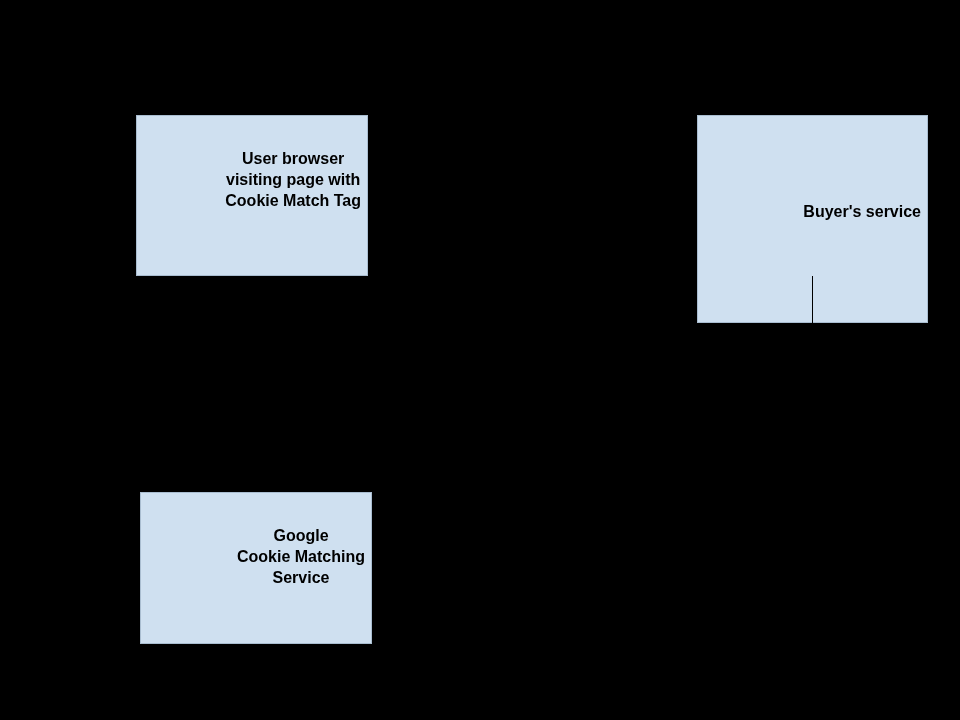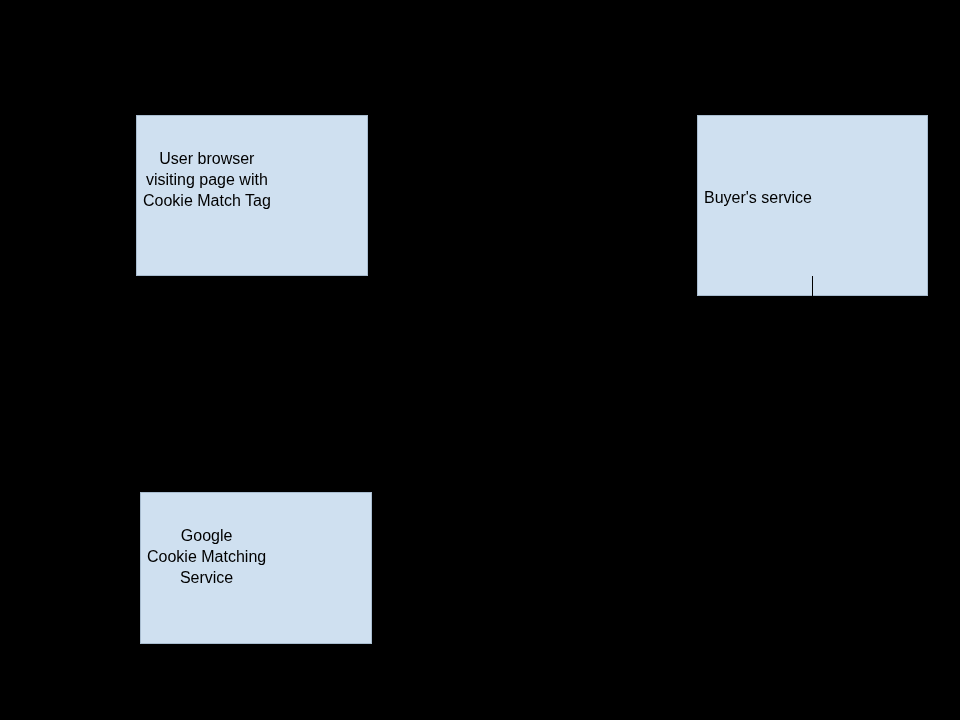--- a/index.html
+++ b/index.html
@@ -18,22 +18,23 @@
     background: #000000;
     overflow: hidden;
   }
   .node {
     position: absolute;
     box-sizing: border-box;
     background: #cfe0f0;
     border: 1px solid #a9bdd0;
     display: flex;
     align-items: center;
-    justify-content: flex-start;
+    justify-content: flex-end;
     text-align: center;
+    font-weight: bold;
   }
   .node-label {
     font-family: "Liberation Sans", sans-serif;
     font-size: 16px;
     line-height: 21px;
     color: #000000;
     white-space: pre-line;
     padding: 0 6px;
   }
   
@@ -44,21 +45,21 @@
     height: 161px;
   }
   #node-user-browser .node-label {
     position: relative;
     top: -16px;
   }
   #node-buyers-service {
     left: 697px;
     top: 115px;
     width: 231px;
-    height: 181px;
+    height: 208px;
   }
   #node-buyers-service .node-label {
     position: relative;
     top: -8px;
   }
   #node-google-cookie-matching {
     left: 140px;
     top: 492px;
     width: 232px;
     height: 152px;

